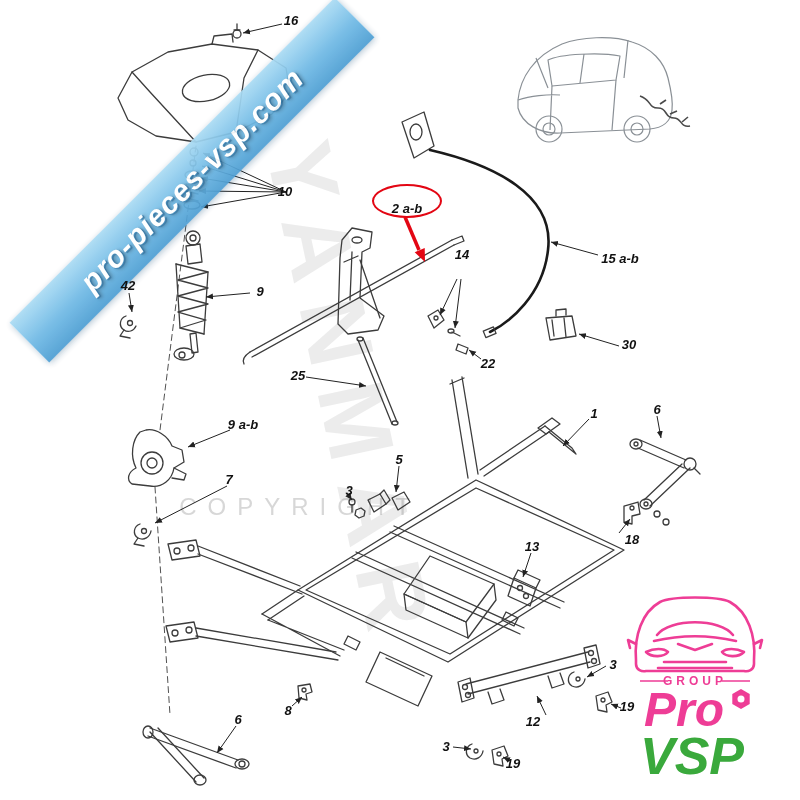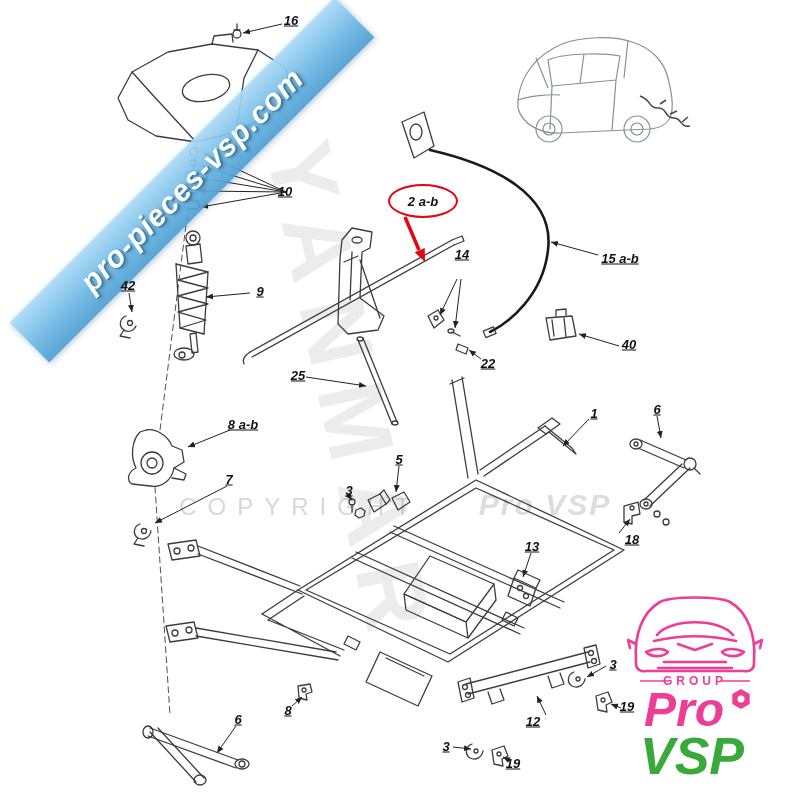--- a/index.html
+++ b/index.html
@@ -18,45 +18,44 @@
     white-space:nowrap;}
   
   .ribbon{position:absolute;left:-38px;top:152px;width:460px;height:56px;
     transform:rotate(-45deg);display:flex;align-items:center;justify-content:center;
     background:linear-gradient(180deg,#abdcf4 0%,#6fb9e5 55%,#4d9ed3 100%);
     box-shadow:0 2px 6px rgba(40,90,130,0.35);opacity:0.93;}
   .ribbon span{font:italic bold 30px "Liberation Sans",sans-serif;color:#ffffff;letter-spacing:1px;
     text-shadow:0 1px 0 #3c87b8,1px 2px 1px #2f6f9c,2px 3px 4px rgba(0,0,0,0.30);}
   
   .part-label{position:absolute;transform:translate(-50%,-50%);
-    font:italic bold 13px "Liberation Sans",sans-serif;color:#111;white-space:nowrap;z-index:6;text-decoration:underline;}
-  
-  .hl{position:absolute;left:388px;top:184px;width:66px;height:30px;border:2.5px solid #e30613;
-    border-radius:50%;display:flex;align-items:center;justify-content:center;z-index:7;background:transparent;}
+    font:italic bold 13px "Liberation Sans",sans-serif;color:#111;white-space:nowrap;z-index:6;}
+  
+  .hl{position:absolute;left:372px;top:184px;width:66px;height:30px;border:2.5px solid #e30613;
+    border-radius:50%;display:flex;align-items:flex-end;justify-content:center;z-index:7;background:transparent;}
   .hl span{font:italic bold 13px "Liberation Sans",sans-serif;color:#111;}
   
   .art{stroke:#3c3c3c;stroke-width:1.3;fill:none;stroke-linejoin:round;stroke-linecap:round;}
   .leader{stroke:#222;stroke-width:1;fill:none;}
   .cable{stroke:#1a1a1a;stroke-width:2.6;fill:none;stroke-linecap:round;}
   .thumb{stroke:#8a9096;stroke-width:1.2;fill:none;stroke-linejoin:round;}
   .harness{stroke:#4a4a4a;stroke-width:1.6;fill:none;}
   .logoart{stroke:#ee3d96;stroke-width:2.6;fill:none;stroke-linejoin:round;stroke-linecap:round;}
   .logo-group-txt{font:bold 12px "Liberation Sans",sans-serif;letter-spacing:4px;fill:#ee3d96;}
   .logo-pro-txt{font:italic bold 48px "Liberation Sans",sans-serif;fill:#ee3d96;}
   .logo-vsp-txt{font:italic bold 52px "Liberation Sans",sans-serif;fill:#3aa93c;}
   .redline{stroke:#e30613;fill:none;}
 </style>
 </head>
 <body>
 
 <div class="stage">
 
   <div class="wm-yanmar">YANMAR</div>
   <div class="wm-copyright">COPYRIGHT</div>
-  <div class="wm-brand">Pro VSP</div>
 
   <svg width="800" height="800" viewBox="0 0 800 800">
     <defs>
       <marker id="arw" markerWidth="8" markerHeight="8" refX="7" refY="4" orient="auto">
         <path d="M0,1 L7,4 L0,7 Z" fill="#222"></path>
       </marker>
     </defs>
 
     <g class="art">
       <path d="M118,98 L132,72 L168,52 L212,44 L258,50 L286,68 L290,92 L272,114 L236,132 L196,142 L156,136 L128,120 Z"></path>
@@ -334,24 +333,24 @@
   <div class="ribbon">
     <span>pro-pieces-vsp.com</span>
   </div>
 
   <div class="part-label" style="left:291px;top:20px">16</div>
   <div class="part-label" style="left:285px;top:191px">10</div>
   <div class="part-label" style="left:260px;top:291px">9</div>
   <div class="part-label" style="left:128px;top:285px">42</div>
   <div class="part-label" style="left:462px;top:254px">14</div>
   <div class="part-label" style="left:620px;top:258px">15 a-b</div>
-  <div class="part-label" style="left:629px;top:344px">40</div>
+  <div class="part-label" style="left:629px;top:344px">30</div>
   <div class="part-label" style="left:488px;top:363px">22</div>
   <div class="part-label" style="left:298px;top:375px">25</div>
-  <div class="part-label" style="left:243px;top:424px">8 a-b</div>
+  <div class="part-label" style="left:243px;top:424px">9 a-b</div>
   <div class="part-label" style="left:594px;top:413px">1</div>
   <div class="part-label" style="left:657px;top:409px">6</div>
   <div class="part-label" style="left:229px;top:479px">7</div>
   <div class="part-label" style="left:349px;top:490px">3</div>
   <div class="part-label" style="left:399px;top:459px">5</div>
   <div class="part-label" style="left:532px;top:546px">13</div>
   <div class="part-label" style="left:632px;top:539px">18</div>
   <div class="part-label" style="left:613px;top:664px">3</div>
   <div class="part-label" style="left:627px;top:706px">19</div>
   <div class="part-label" style="left:533px;top:721px">12</div>

